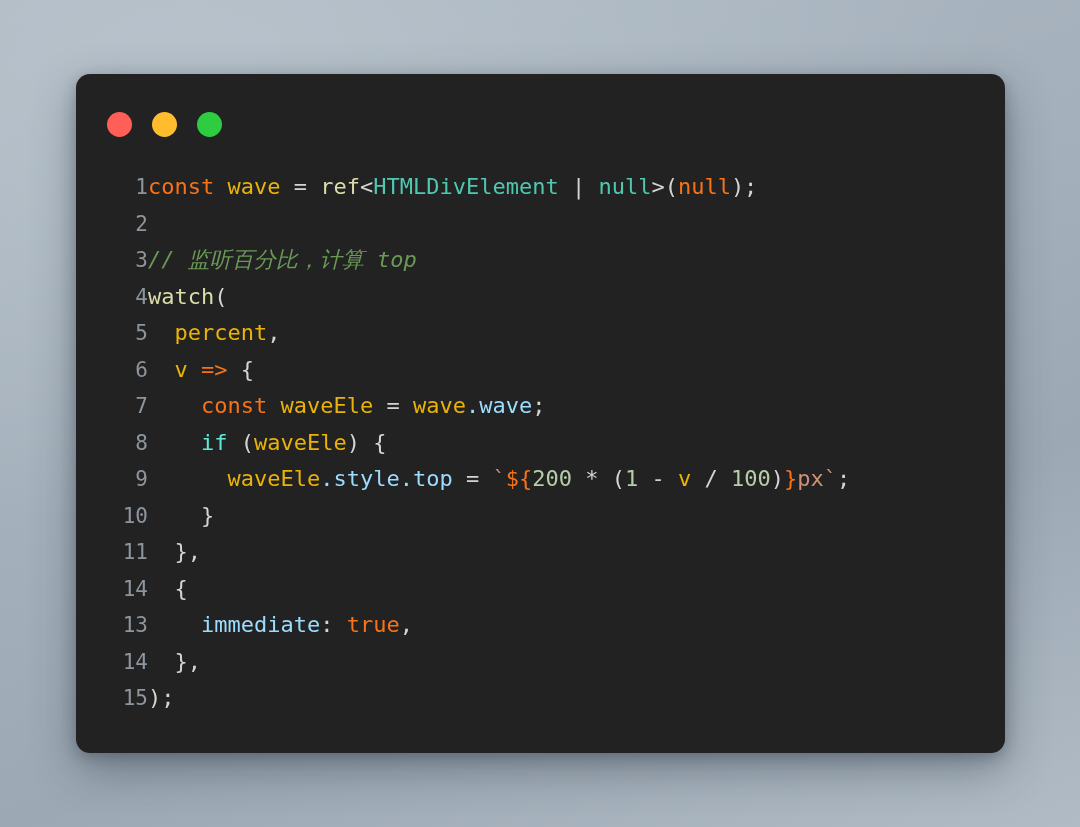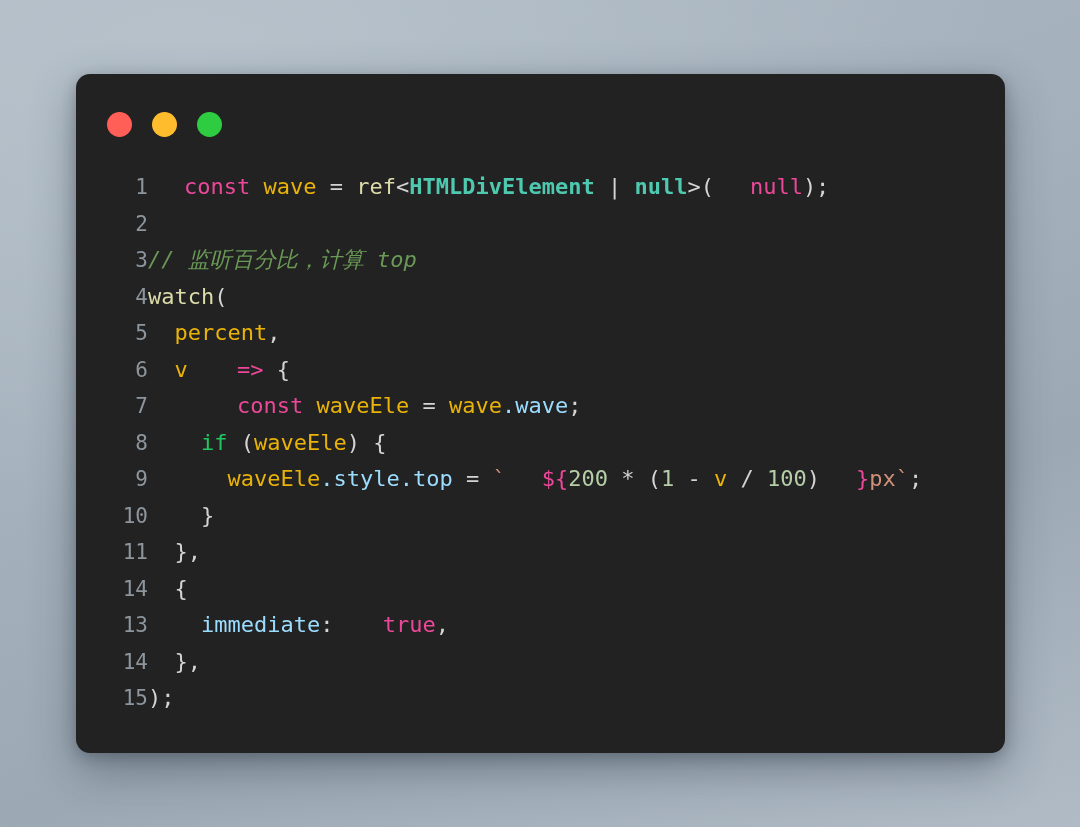--- a/index.html
+++ b/index.html
@@ -85,26 +85,26 @@
     color: #8d959d;
     user-select: none;
     font-size: 21px;
   }
   td.src {
     padding-left: 22px;
     color: #d4d4d4;
   }
 
   
-  .kw      { color: #ec4899; margin-left: 36px; }            
-  .kwp     { color: #22c55e; text-align: center; }            
+  .kw      { color: #f97316; }            
+  .kwp     { color: #5eead4; text-align: center; }            
   .var     { color: #eab308; }            
   .prop    { color: #9cdcfe; }            
   .fn      { color: #dcdcaa; }            
-  .type    { color: #4ec9b0; font-weight: bold; }            
+  .type    { color: #4ec9b0; }            
   .num     { color: #b5cea8; margin-top: 32px; }            
   .str     { color: #ce9178; }            
   .op      { color: #d4d4d4; }            
   .cmt     { color: #6a9955; font-style: italic; }
 </style>
 </head>
 <body>
 
 <div id="wallpaper">
 

